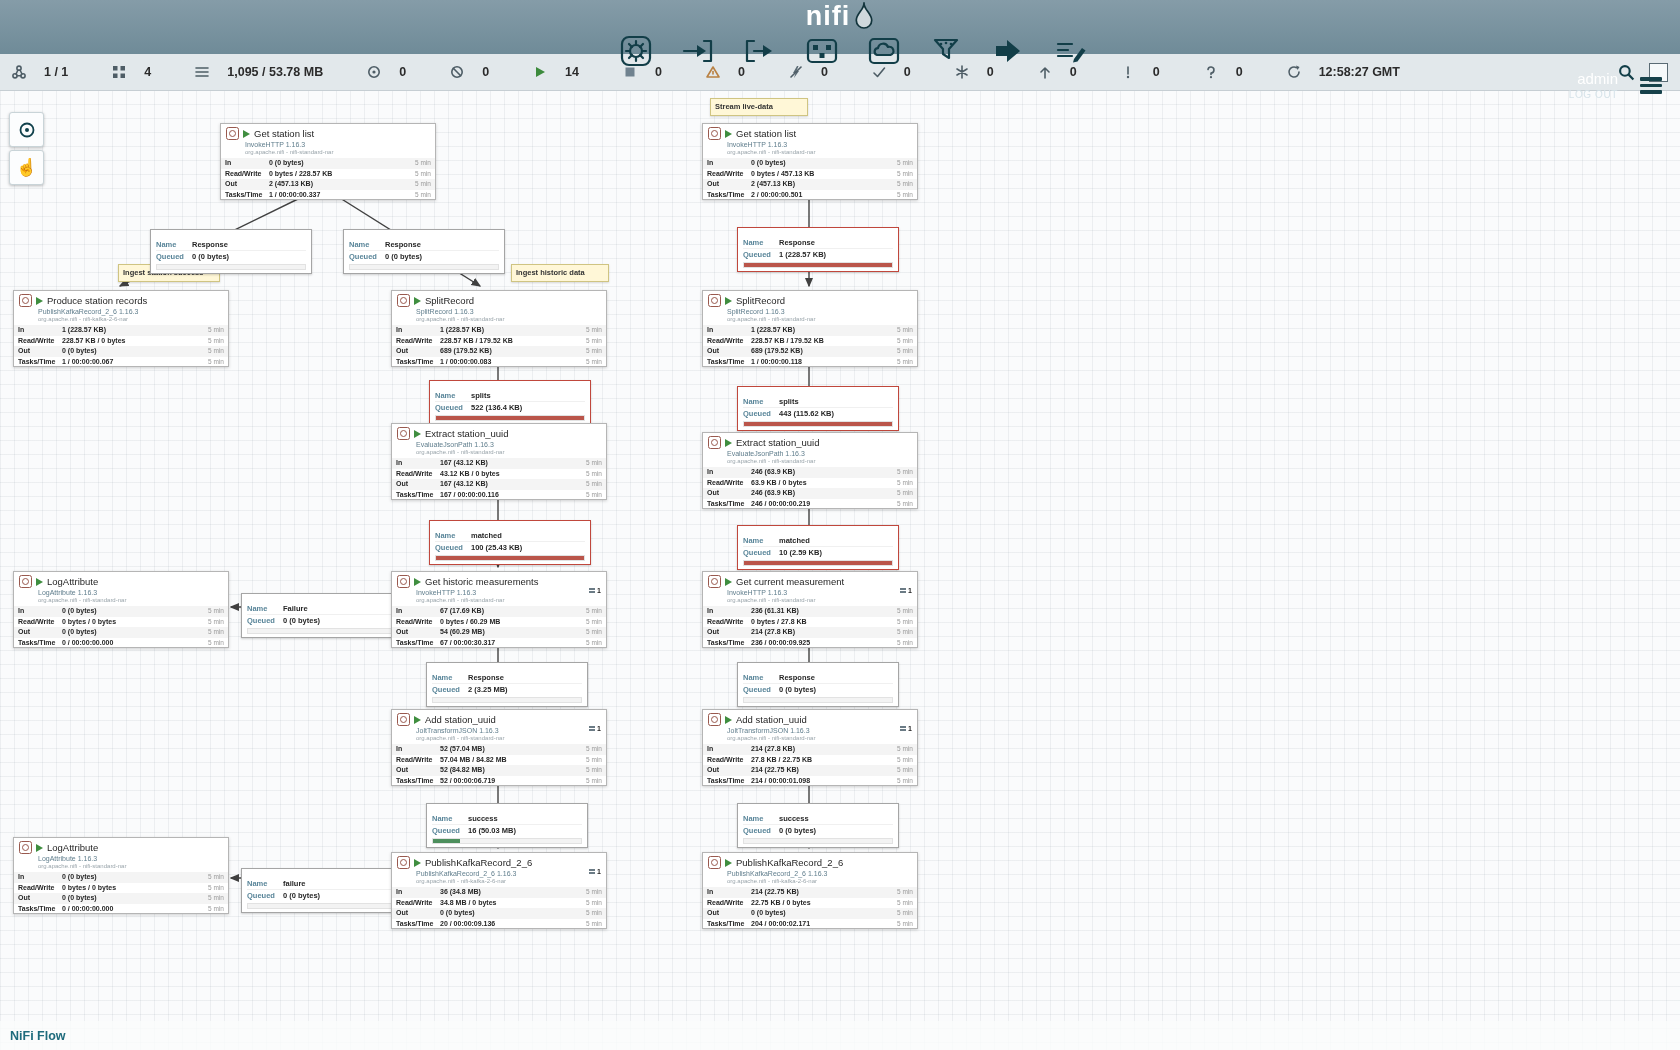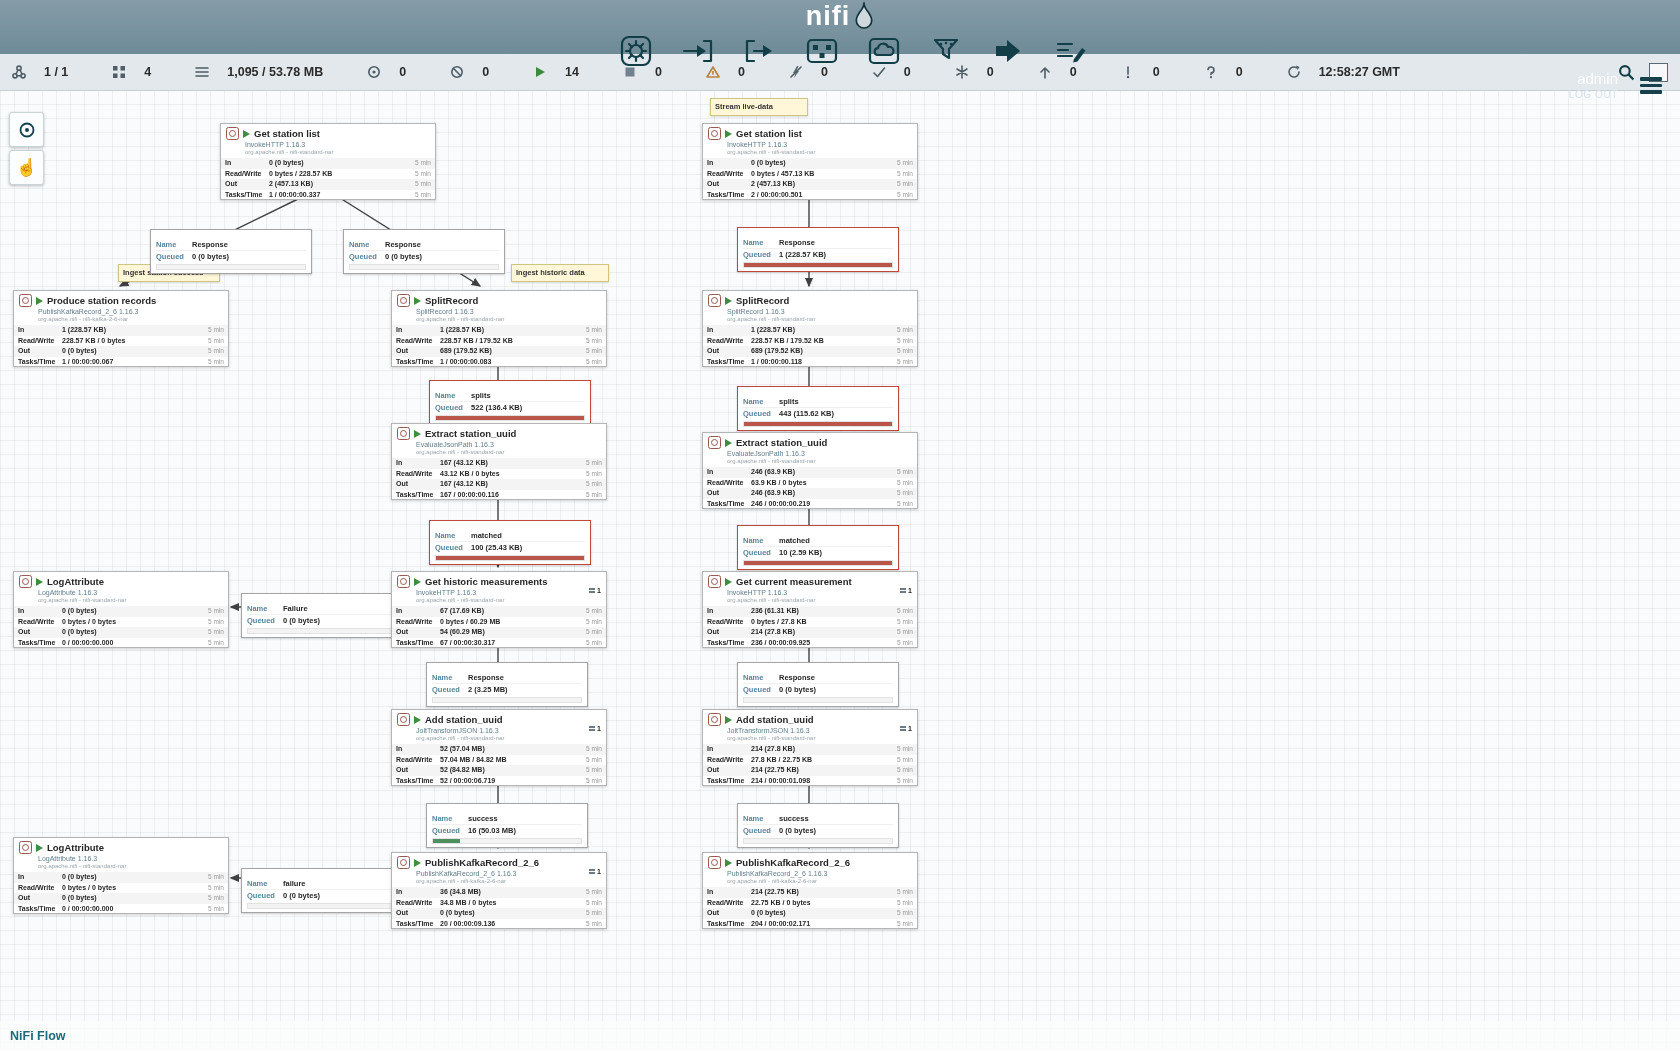--- a/index.html
+++ b/index.html
@@ -51,21 +51,21 @@
   .conn-bar-fill{height:100%;width:0;background:#4d8f5d;}
   .conn.alert .conn-bar-fill{background:#ba554a;}
   
   .processor{position:absolute;z-index:4;width:214px;height:75px;background:#fff;
     border:1px solid #b5b5b5;box-shadow:0 1px 3px rgba(0,0,0,.18);cursor:move;}
   .proc-header{display:flex;align-items:center;gap:4px;padding:3px 5px 1px;}
   .proc-icon{width:11px;height:11px;border:1.2px solid #99594e;border-radius:2.5px;position:relative;flex:none;}
   .proc-icon::after{content:'';position:absolute;inset:1.8px;border:1.1px solid #99594e;border-radius:50%;}
   .run-icon{width:0;height:0;border-left:7px solid #3f8e3f;border-top:4.5px solid transparent;
     border-bottom:4.5px solid transparent;flex:none;}
-  .proc-name{font-size:9.5px;font-weight:bold;color:#262626;white-space:nowrap;}
+  .proc-name{font-size:9.5px;font-weight:normal;color:#262626;white-space:nowrap;}
   .proc-type{padding-left:24px;font-size:7px;color:#5f7d8c;line-height:8px;white-space:nowrap;}
   .proc-bundle{padding-left:24px;font-size:6px;color:#9aa5ab;line-height:7px;margin-bottom:2px;white-space:nowrap;}
   .stat-row{position:relative;height:10.5px;line-height:10.5px;padding:0 4px;font-size:7px;white-space:nowrap;}
   .proc-stats .stat-row:nth-child(odd){background:#f4f4f4;}
   .stat-label{display:inline-block;width:44px;font-weight:bold;color:#262626;}
   .stat-value{font-weight:bold;color:#262626;}
   .stat-window{position:absolute;right:4px;top:0;color:#999;font-size:6.5px;}
   .threads-badge{position:absolute;top:15px;right:5px;font-size:7px;font-weight:bold;color:#262626;
     display:flex;align-items:center;gap:2px;}
   .threads-badge i{width:6px;height:6px;background:repeating-linear-gradient(#6b7b85 0 1.5px,#fff 1.5px 3px);display:block;}

